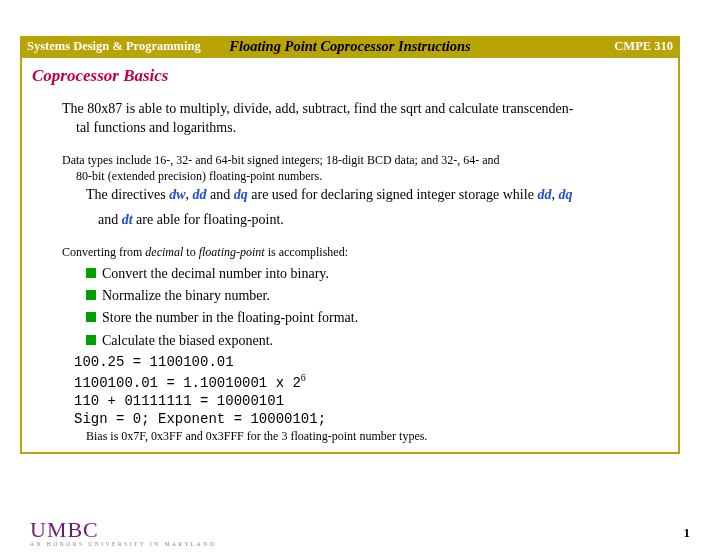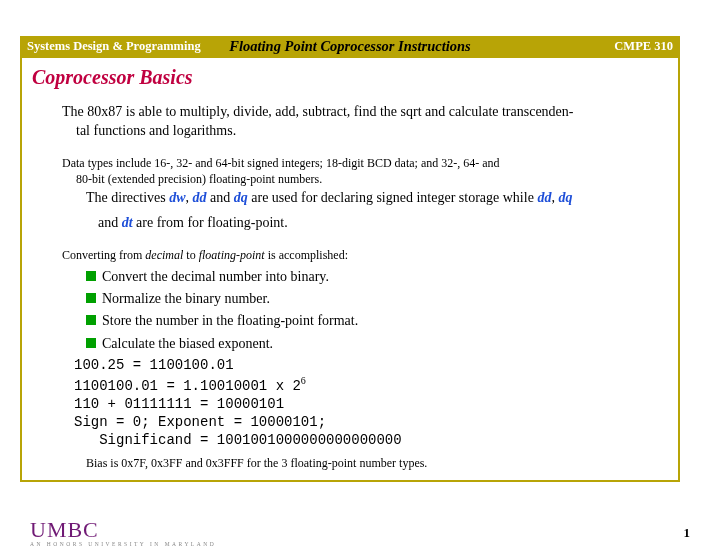--- a/index.html
+++ b/index.html
@@ -48,21 +48,21 @@
   .content-frame {
     border: 2px solid #b8a406;
     background: #fff;
     padding: 8px 10px 6px 10px;
     box-sizing: border-box;
   }
   .section-title {
     color: #c00040;
     font-style: italic;
     font-weight: bold;
-    font-size: 20px;
+    font-size: 17px;
     margin-bottom: 14px;
   }
   .para {
     margin: 0 0 14px 30px;
     line-height: 1.35;
     font-size: 14px;
   }
   .para2 {
     margin: 0 0 2px 30px;
     line-height: 1.35;
@@ -162,37 +162,36 @@
 
     <div class="para2 indent-hang" style="margin-bottom:0">
       <span>Data types include 16-, 32- and 64-bit signed integers; 18-digit BCD data; and 32-, 64- and</span><br>
       <span>80-bit (extended precision) floating-point numbers.</span>
     </div>
 
     <div class="sub">
       <span>The directives </span><span class="green-dir">dw</span><span>, </span><span class="green-dir">dd</span><span> and </span><span class="green-dir">dq</span><span> are used for declaring signed integer storage while </span><span class="green-dir">dd</span><span>, </span><span class="green-dir">dq</span>
     </div>
     <div class="sub2" style="margin-bottom:14px">
-      <span>and </span><span class="green-dir">dt</span><span> are from for floating-point.</span>
+      <span>and </span><span class="green-dir">dt</span><span> are able for floating-point.</span>
     </div>
 
     <div class="para2" style="margin-bottom:4px">
       <span>Converting from </span><span class="ital">decimal</span><span> to </span><span class="ital">floating-point</span><span> is accomplished:</span>
     </div>
 
     <div class="bullet-row"><span class="bullet"></span><span>Convert the decimal number into binary.</span></div>
     <div class="bullet-row"><span class="bullet"></span><span>Normalize the binary number.</span></div>
     <div class="bullet-row" style="margin-bottom:4px"><span class="bullet"></span><span>Store the number in the floating-point format.</span></div>
     <div class="bullet-row"><span class="bullet"></span><span>Calculate the biased exponent.</span></div>
 
     <div class="mono">100.25 = 1100100.01</div>
     <div class="mono"><span>1100100.01 = 1.10010001 x 2</span><span class="sup">6</span></div>
     <div class="mono">110 + 01111111 = 10000101</div>
     <div class="mono">Sign = 0; Exponent = 10000101;</div>
-    <div class="mono" style="margin-bottom:6px">   Significand = 1001001000000000000000</div>
 
     <div class="para2" style="margin-left:54px; margin-bottom:2px">Bias is 0x7F, 0x3FF and 0x3FFF for the 3 floating-point number types.</div>
   </div>
 </div>
 
 <div class="footer">
   <div class="umbc-logo">UMBC</div>
   <div class="umbc-tag">AN HONORS UNIVERSITY IN MARYLAND</div>
   <div class="page-num">1</div>
 </div>

